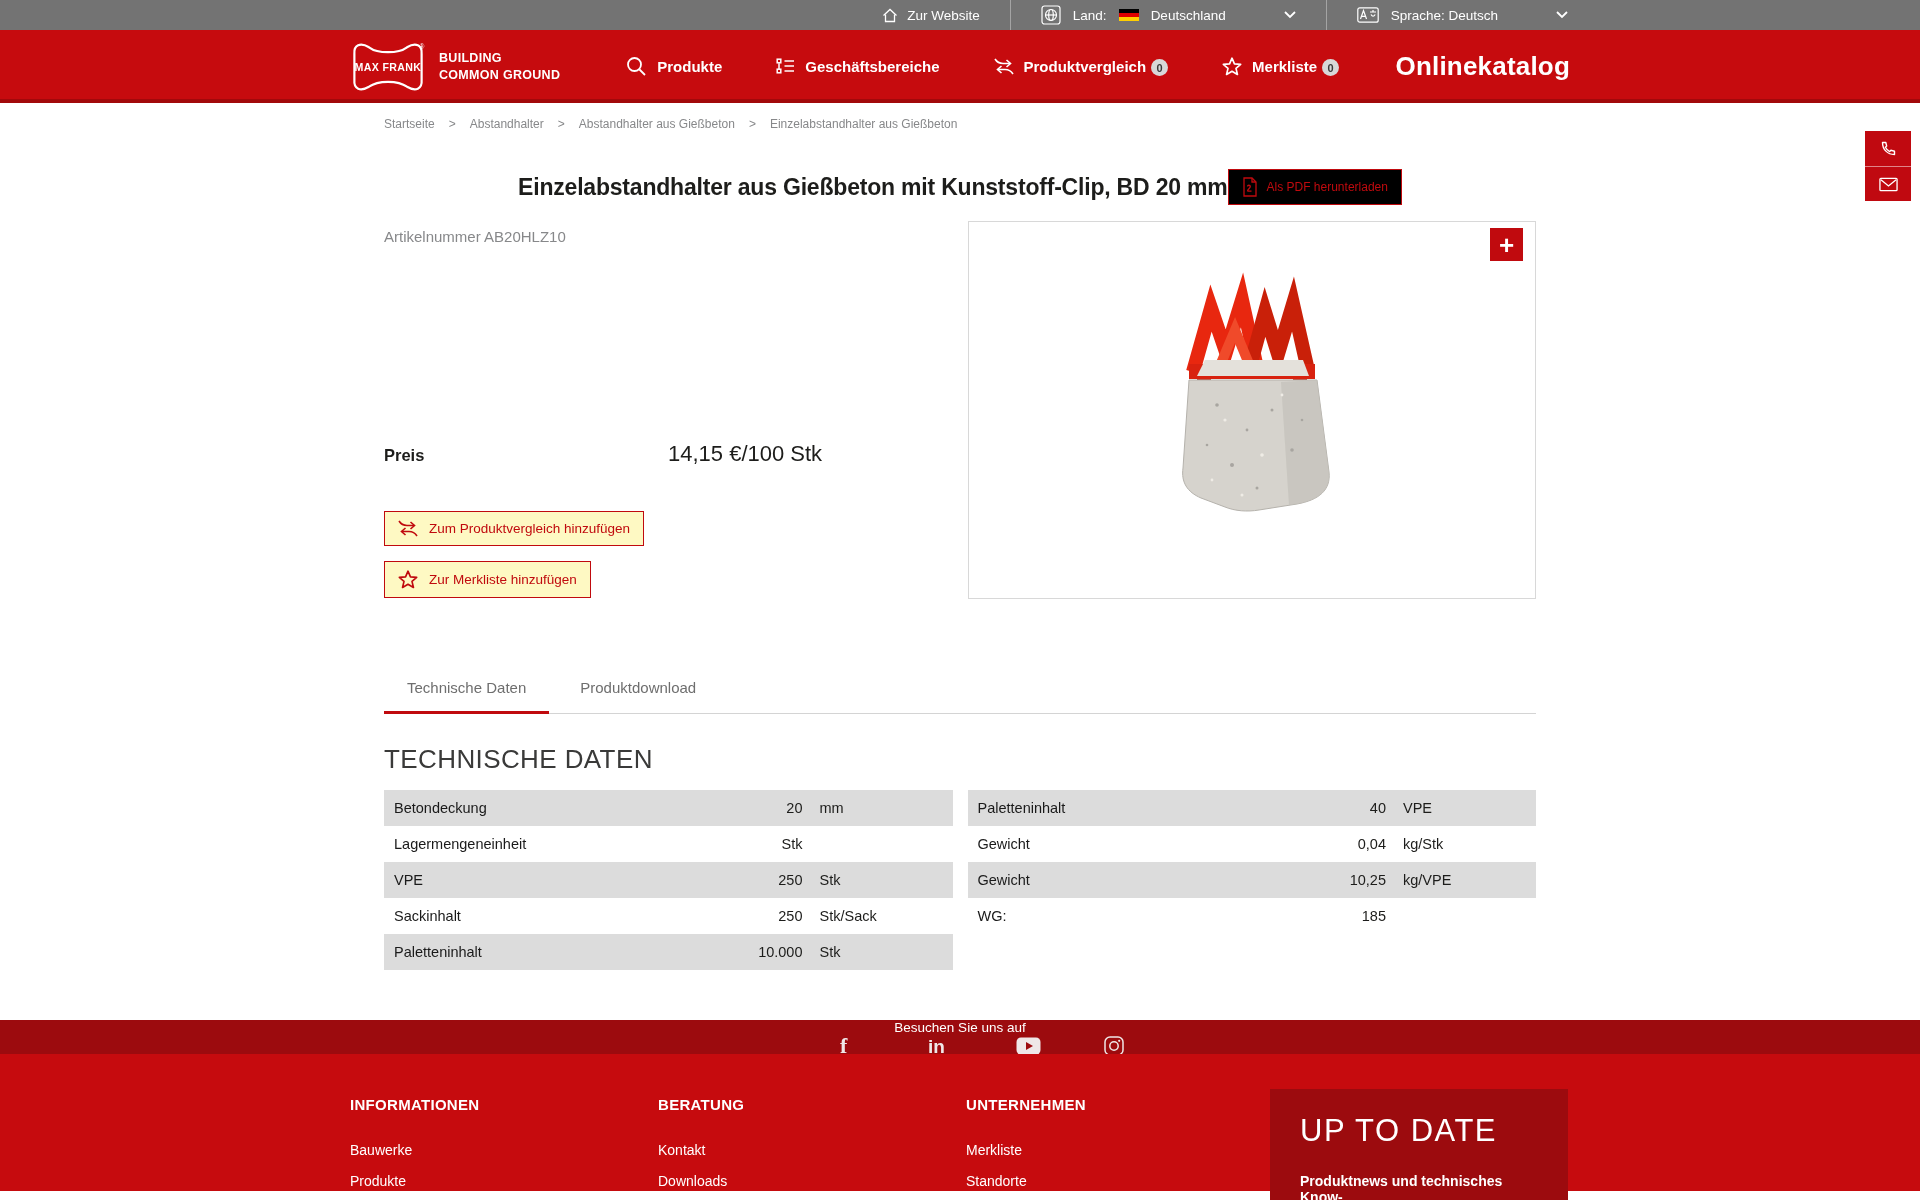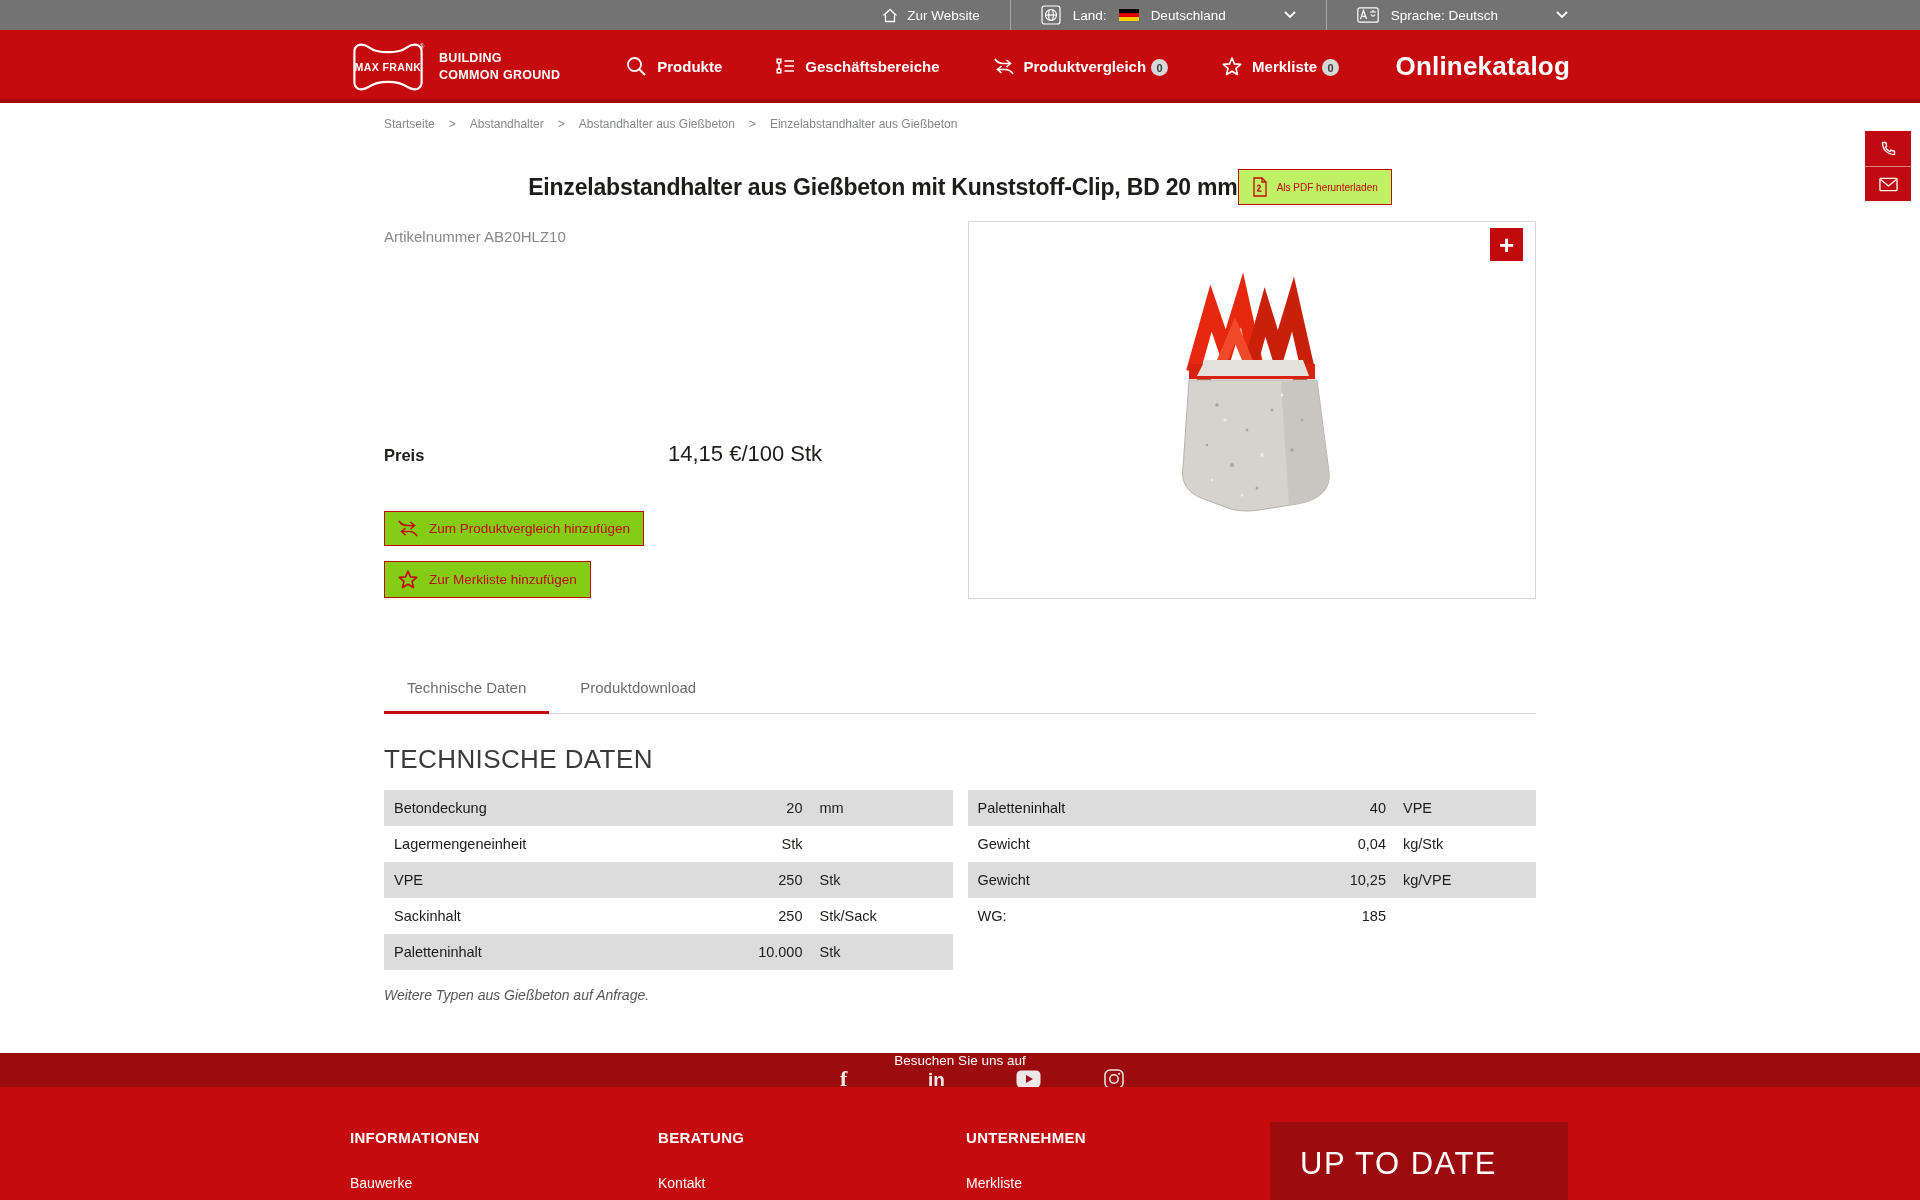--- a/index.html
+++ b/index.html
@@ -37,30 +37,30 @@
     justify-content:center; cursor:pointer; }
   .float-btn + .float-btn { border-top:1px solid rgba(255,255,255,.5); }
 
   
   .main { width:1152px; margin:0 auto; }
   .breadcrumb { padding-top:14px; display:flex; gap:14px; font-size:12px; color:#87888a; }
   .crumb { cursor:pointer; }
   .title-row { margin-top:38px; display:flex; justify-content:center; align-items:center; }
   h1 { font-size:23px; font-weight:bold; color:#1d1d1b; letter-spacing:-.2px; }
   .pdf-btn { display:flex; align-items:center; gap:9px; border:1px solid #c00a0e; color:#c00a0e;
-    background:#bef264; font-size:10px; padding:7px 13px; cursor:pointer; font-family:inherit; }
+    background:#000000; font-size:12px; padding:7px 13px; cursor:pointer; font-family:inherit; }
 
   .product-row { display:flex; margin-top:16px; }
   .left-col { flex:1; padding-top:7px; }
   .article-no { color:#87888a; font-size:15px; }
   .price-row { display:flex; align-items:baseline; margin-top:196px; }
   .price-label { font-weight:bold; font-size:16.5px; width:284px; }
   .price-value { font-size:22px; }
   .action-btn { display:inline-flex; align-items:center; gap:11px; border:1px solid #c00a0e;
-    color:#c00a0e; background:#84cc16; font-size:13.5px; padding:8px 13px; cursor:pointer; font-family:inherit; }
+    color:#c00a0e; background:#fef9c3; font-size:13.5px; padding:8px 13px; cursor:pointer; font-family:inherit; }
   .btn-compare { margin-top:44px; }
   .btn-watch { margin-top:15px; }
   .btn-stack { display:flex; flex-direction:column; align-items:flex-start; }
 
   .image-box { width:568px; height:378px; border:1px solid #d8d8d8; position:relative;
     margin-left:16px; background:#fff; display:flex; align-items:center; justify-content:center; }
   .zoom-btn { position:absolute; top:6px; right:12px; width:33px; height:33px; background:#c00a0e;
     color:#fff; font-size:26px; line-height:1; display:flex; align-items:center; justify-content:center;
     cursor:pointer; font-weight:bold; }
 
@@ -386,21 +386,20 @@
           <span class="tunit">kg/VPE</span>
         </div>
         <div class="trow">
           <span class="tlabel">WG:</span>
           <span class="tvalue">185</span>
           <span class="tunit"></span>
         </div>
       </div>
     </div>
 
-    <div class="tech-note">Weitere Typen aus Gießbeton auf Anfrage.</div>
   </div>
 
   <div class="footer">
     <div class="footer-bar">
       <div class="footer-bar-inner">
         <span>Besuchen Sie uns auf</span>
         <div class="socials">
           <span class="social">
             <span class="fb-glyph">f</span>
           </span>

